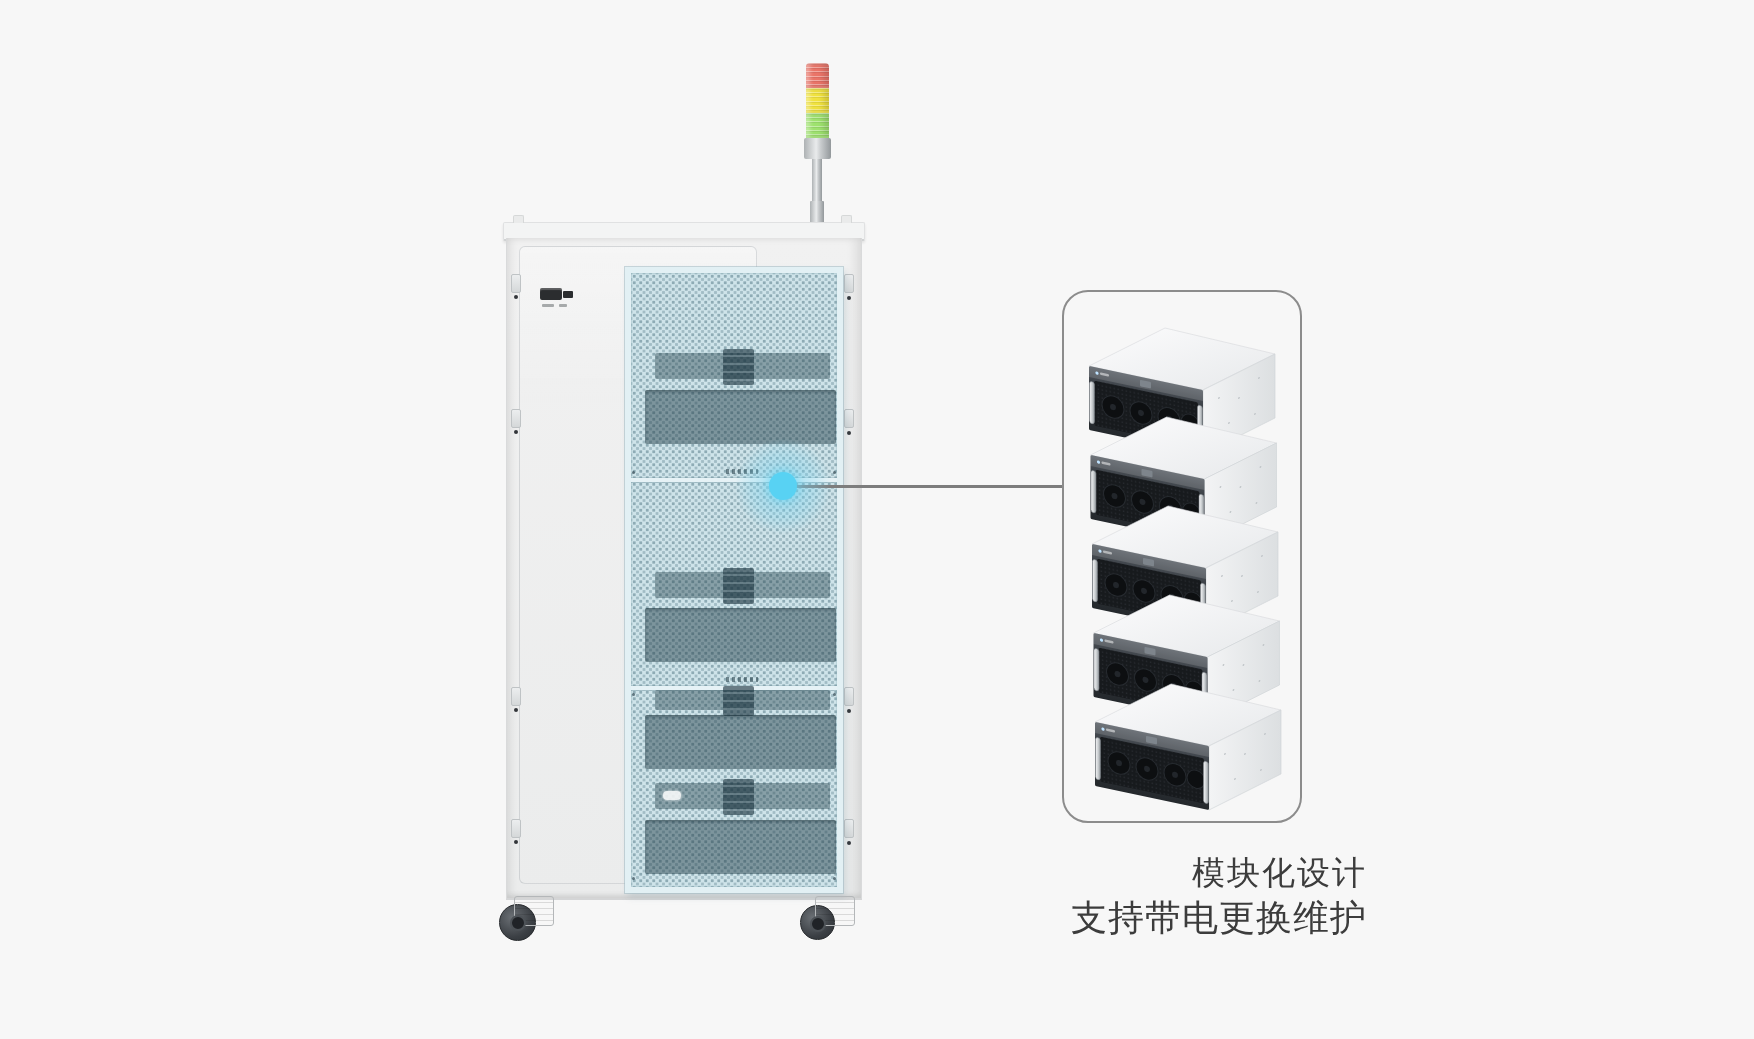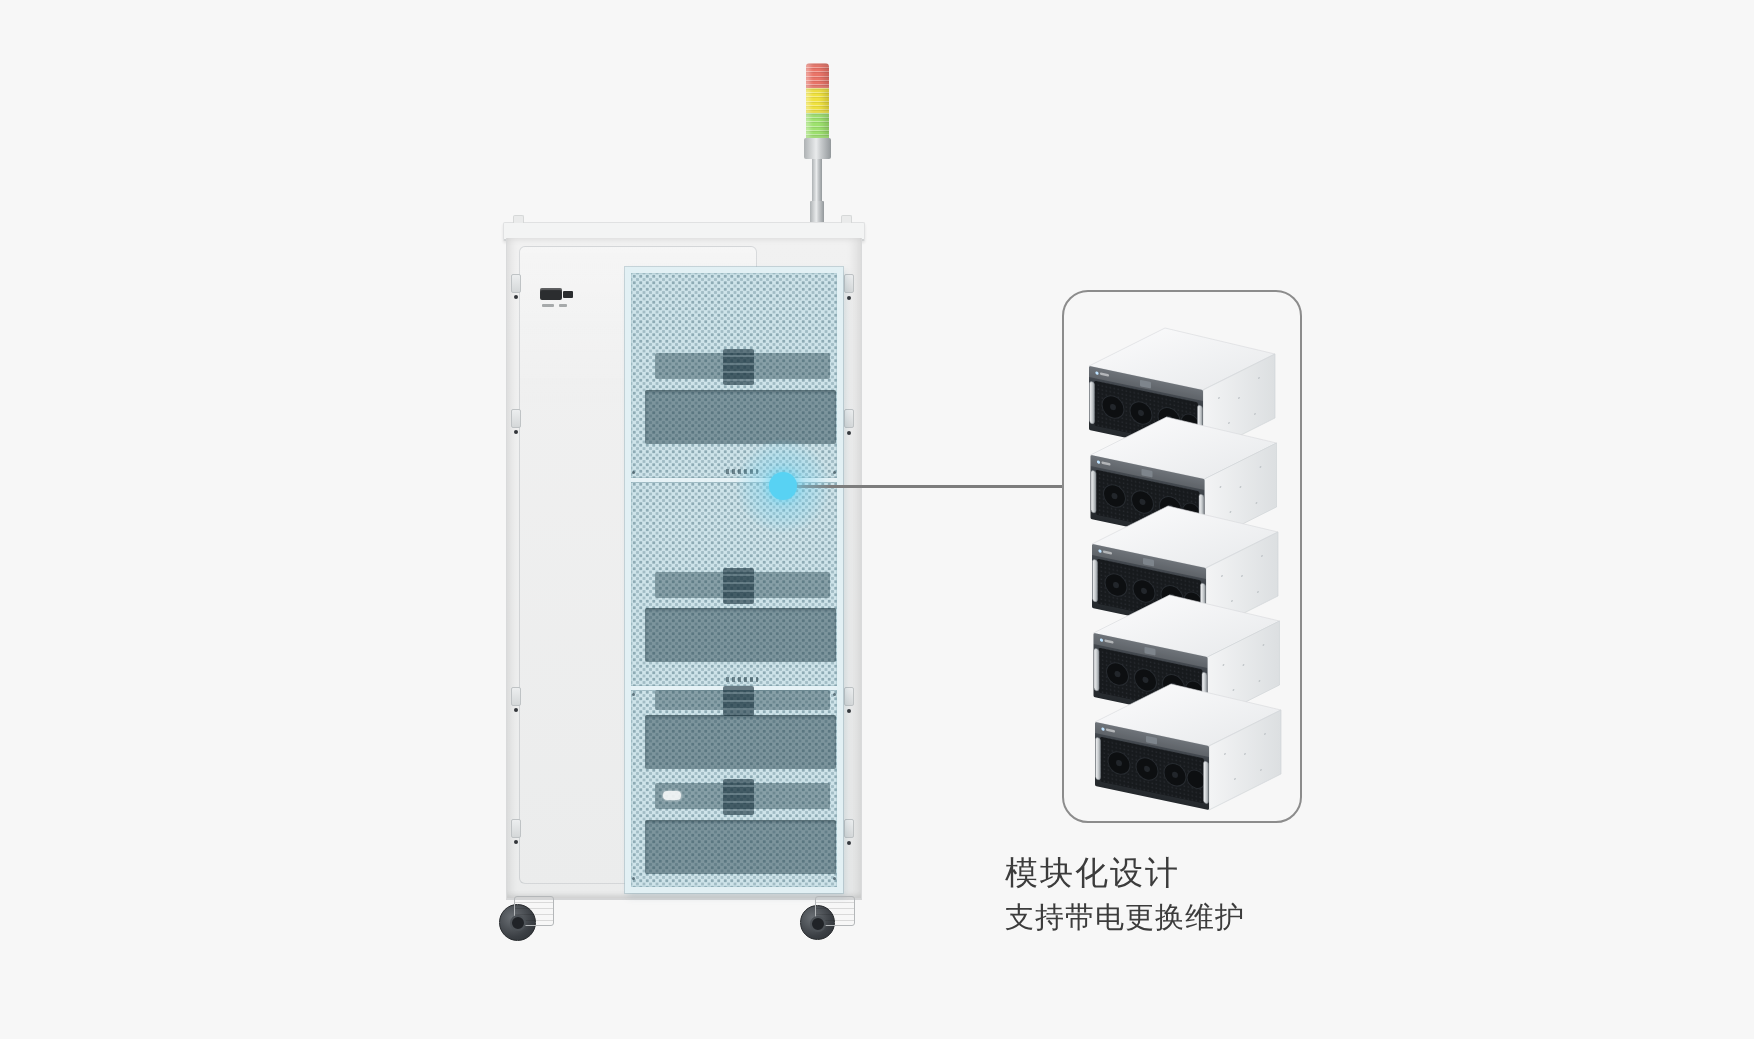--- a/index.html
+++ b/index.html
@@ -101,24 +101,24 @@
   .glow-dot{left:769px;top:472px;width:28px;height:28px;border-radius:50%;z-index:6;
     background:var(--glow_cyan,#58d2f3);box-shadow:0 0 12px rgba(88,210,243,.8);}
   .callout-box{left:1062px;top:290px;width:240px;height:533px;box-sizing:border-box;
     border:2px solid var(--callout_border,#8c8c8c);border-radius:26px;z-index:3;
     background:transparent;}
   .server-stack{left:1062px;top:290px;width:240px;height:533px;z-index:4;}
 
   
   .cabinet-label{left:480px;top:945px;width:400px;text-align:center;
     font-size:35px;color:var(--text,#3c3c3c);letter-spacing:2px;}
-  .callout-caption{left:1005px;top:851px;width:362px;text-align:left;
+  .callout-caption{left:1005px;top:851px;width:362px;text-align:right;
     color:var(--text,#3c3c3c);}
   .callout-caption .line1{font-size:33px;line-height:44px;letter-spacing:2px;}
-  .callout-caption .line2{font-size:29px;line-height:45px;letter-spacing:1px;}
+  .callout-caption .line2{font-size:36px;line-height:45px;letter-spacing:1px;}
 </style>
 </head>
 <body>
 
 <div class="canvas">
 
   <div class="abs tower-stack">
     <div class="tower-seg tower-red"></div>
     <div class="tower-seg tower-yellow"></div>
     <div class="tower-seg tower-green"></div>

